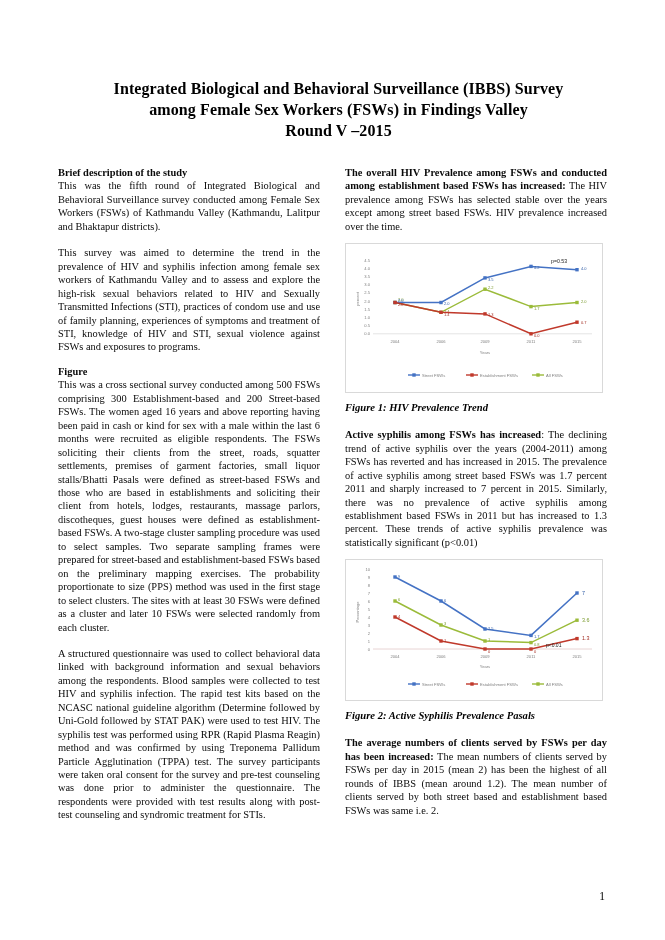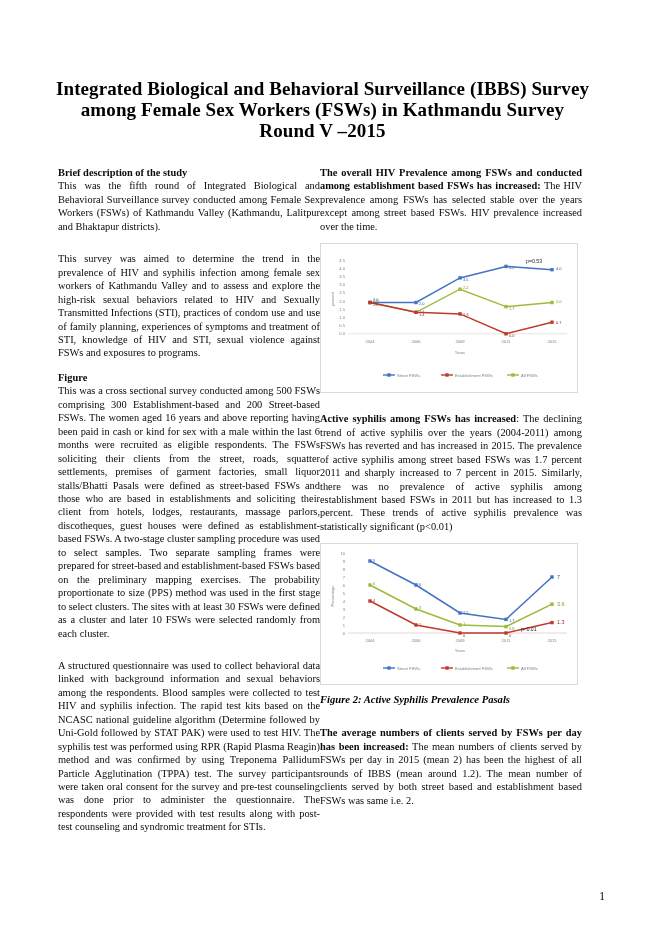--- a/index.html
+++ b/index.html
@@ -14,55 +14,56 @@
     position: relative;
     width: 665px;
     height: 940px;
     background: #ffffff;
     margin: 0 auto;
     overflow: hidden;
     box-sizing: border-box;
   }
   .doc-title {
     position: absolute;
-    left: 52px;
+    left: 68px;
     top: 78px;
     width: 541px;
     text-align: center;
     font-family: "Liberation Serif", serif;
     font-weight: bold;
-    font-size: 19px;
+    font-size: 16px;
     line-height: 21px;
     color: #000;
     letter-spacing: 0.1px;
   }
   .columns {
     position: absolute;
     left: 58px;
     top: 166px;
     width: 549px;
     display: flex;
+    gap: 25px;
   }
   .col {
     width: 262px;
   }
   .col p, .col .h {
     margin: 0;
     font-size: 10.4px;
     line-height: 13.45px;
     text-align: justify;
     color: #0a0a0a;
     font-family: "Liberation Serif", serif;
   }
   .col .h {
     font-weight: bold;
     text-align: left;
   }
   .col p.sp {
-    margin-top: 19px;
+    margin-top: 13px;
   }
   .lead {
     font-weight: bold;
   }
   .figcap {
     margin: 0;
     font-weight: bold;
     font-style: italic;
     font-size: 10.6px;
     line-height: 14px;
@@ -95,21 +96,21 @@
     color: #000;
   }
 </style>
 </head>
 <body>
 
 <div class="page">
 
   <div class="doc-title">
     <span>Integrated Biological and Behavioral Surveillance (IBBS) Survey</span><br>
-    <span>among Female Sex Workers (FSWs) in Kathmandu Survey</span><br>
+    <span>among Female Sex Workers (FSWs) in Findings Valley</span><br>
     <span>Round V –2015</span>
   </div>
 
   <div class="columns">
 
     <div class="col">
       <div class="h">Brief description of the study</div>
       <p>This was the fifth round of Integrated Biological and Behavioral Surveillance survey conducted among Female Sex Workers (FSWs) of Kathmandu Valley (Kathmandu, Lalitpur and Bhaktapur districts).</p>
       <p class="sp">This survey was aimed to determine the trend in the prevalence of HIV and syphilis infection among female sex workers of Kathmandu Valley and to assess and explore the high-risk sexual behaviors related to HIV and Sexually Transmitted Infections (STI), practices of condom use and use of family planning, experiences of symptoms and treatment of STI, knowledge of HIV and STI, sexual violence against FSWs and exposures to programs.</p>
       <div class="h" style="margin-top:11px;">Figure</div>
@@ -208,20 +209,21 @@
             <rect x="124.3" y="129.3" width="3.4" height="3.4" fill="#c0392b"></rect>
             <text x="134" y="132.5" font-family="Liberation Sans, sans-serif" font-size="4.1" fill="#7f7f7f">Establishment FSWs</text>
 
             <line x1="186" y1="131" x2="198" y2="131" stroke="#9bbb3a" stroke-width="1.4"></line>
             <rect x="190.3" y="129.3" width="3.4" height="3.4" fill="#9bbb3a"></rect>
             <text x="200" y="132.5" font-family="Liberation Sans, sans-serif" font-size="4.1" fill="#7f7f7f">All FSWs</text>
           </g>
         </svg>
       </div>
 
+      <div class="figcap">Figure 1: HIV Prevalence Trend</div>
 
       <p class="sp"><span class="lead">Active syphilis among FSWs has increased</span><span>: The declining trend of active syphilis over the years (2004-2011) among FSWs has reverted and has increased in 2015. The prevalence of active syphilis among street based FSWs was 1.7 percent 2011 and sharply increased to 7 percent in 2015. Similarly, there was no prevalence of active syphilis among establishment based FSWs in 2011 but has increased to 1.3 percent. These trends of active syphilis prevalence was statistically significant (p&lt;0.01)</span></p>
 
       <div class="chartbox fig2">
         <svg width="256" height="140" viewBox="0 0 256 140">
 
           <g font-family="Liberation Sans, sans-serif" font-size="4.1" fill="#7f7f7f" text-anchor="end">
             <text x="24" y="10.5">10</text>
             <text x="24" y="18.5">9</text>
             <text x="24" y="26.5">8</text>

